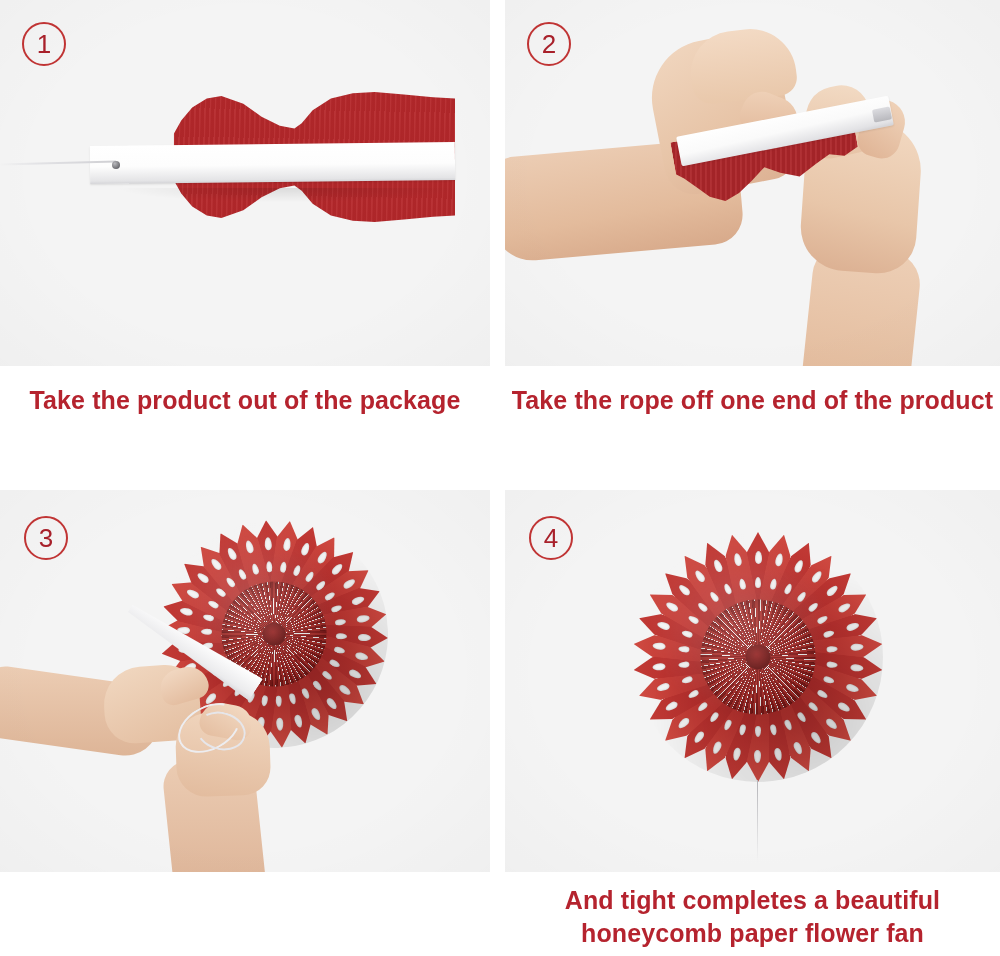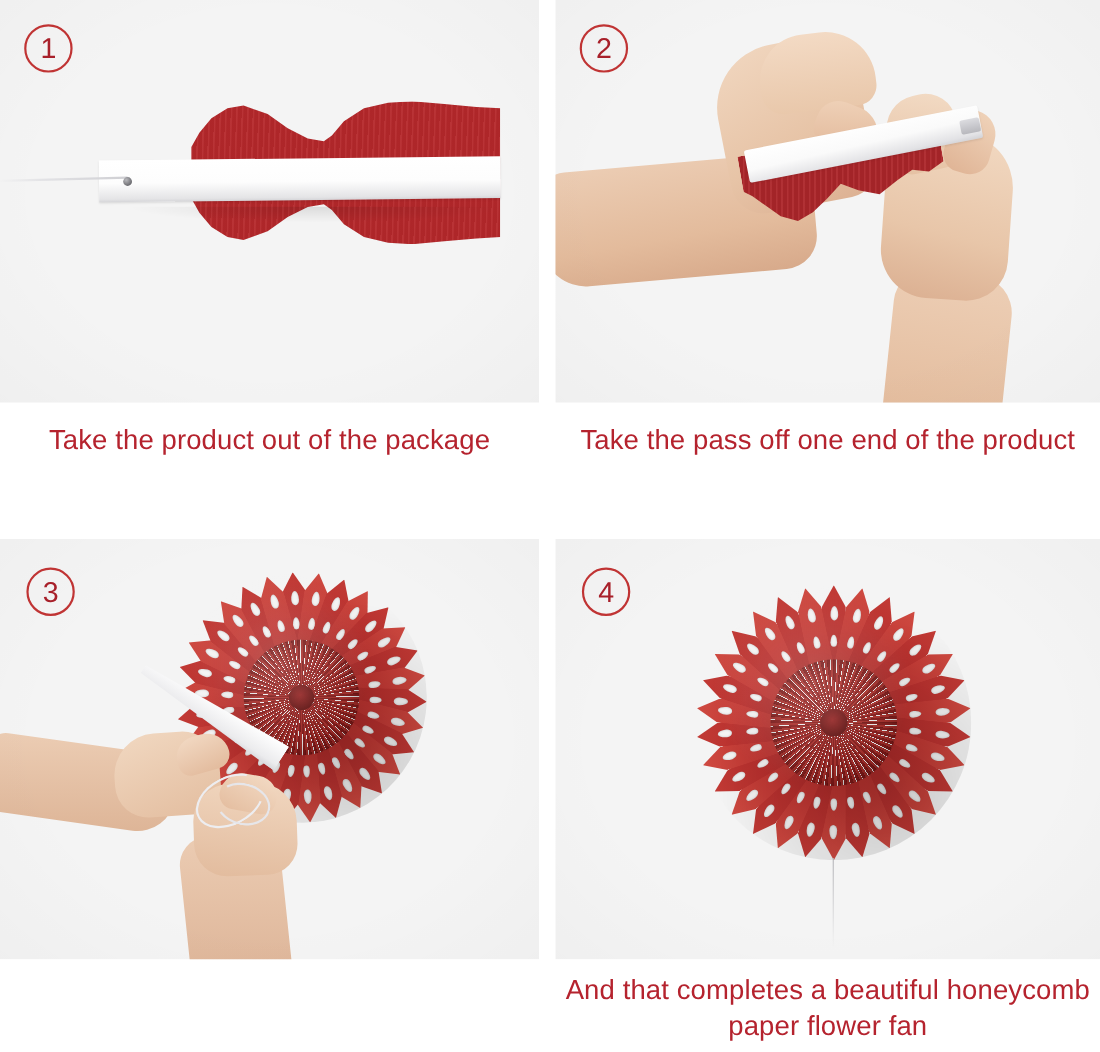--- a/index.html
+++ b/index.html
@@ -49,21 +49,21 @@
     align-items: center;
     justify-content: center;
     text-align: center;
     padding: 0 6px;
     box-sizing: border-box;
   }
   .caption {
     color: #b5232e;
     font-size: 25px;
     line-height: 1.32;
-    font-weight: 400;
+    font-weight: 700;
     letter-spacing: 0.1px;
   }
   .step-1 .caption-area, .step-2 .caption-area { padding-top: 18px; align-items: flex-start; }
   .step-3 .caption-area, .step-4 .caption-area { padding-top: 12px; align-items: flex-start; }
 
   
   .badge {
     position: absolute;
     left: 22px;
     top: 22px;
@@ -440,21 +440,21 @@
       <div class="s2-clip"></div>
 
       <div class="arm s2-arm-r"></div>
       <div class="hand s2-hand-r"></div>
       <div class="finger s2-fing-r"></div>
       <div class="thumb s2-thumb-r"></div>
 
       <div class="noise"></div>
     </div>
     <div class="caption-area">
-      <div class="caption">Take the pass off one end of the product</div>
+      <div class="caption">Take the rope off one end of the product</div>
     </div>
   </div>
 
   <div class="step step-3">
     <div class="stage">
       <div class="badge">3</div>
 
       <div class="fan s3-fan">
         <div class="fan-core" id="fan3">
             <div class="blade" style="height: 114px; margin-top: -114px; transform: rotate(0deg);">
@@ -789,17 +789,17 @@
           </div>
         <div class="fan-hub" style="width: 115px; height: 115px;"></div>
         <div class="fan-center" style="width: 25px; height: 25px;"></div>
         <div class="fan-shadow"></div>
       </div>
       <div class="s4-tail"></div>
 
       <div class="noise"></div>
     </div>
     <div class="caption-area">
-      <div class="caption">And that completes a beautiful honeycomb paper flower fan</div>
+      <div class="caption">And tight completes a beautiful honeycomb paper flower fan</div>
     </div>
   </div>
 
 </div>
 
 </body></html>

